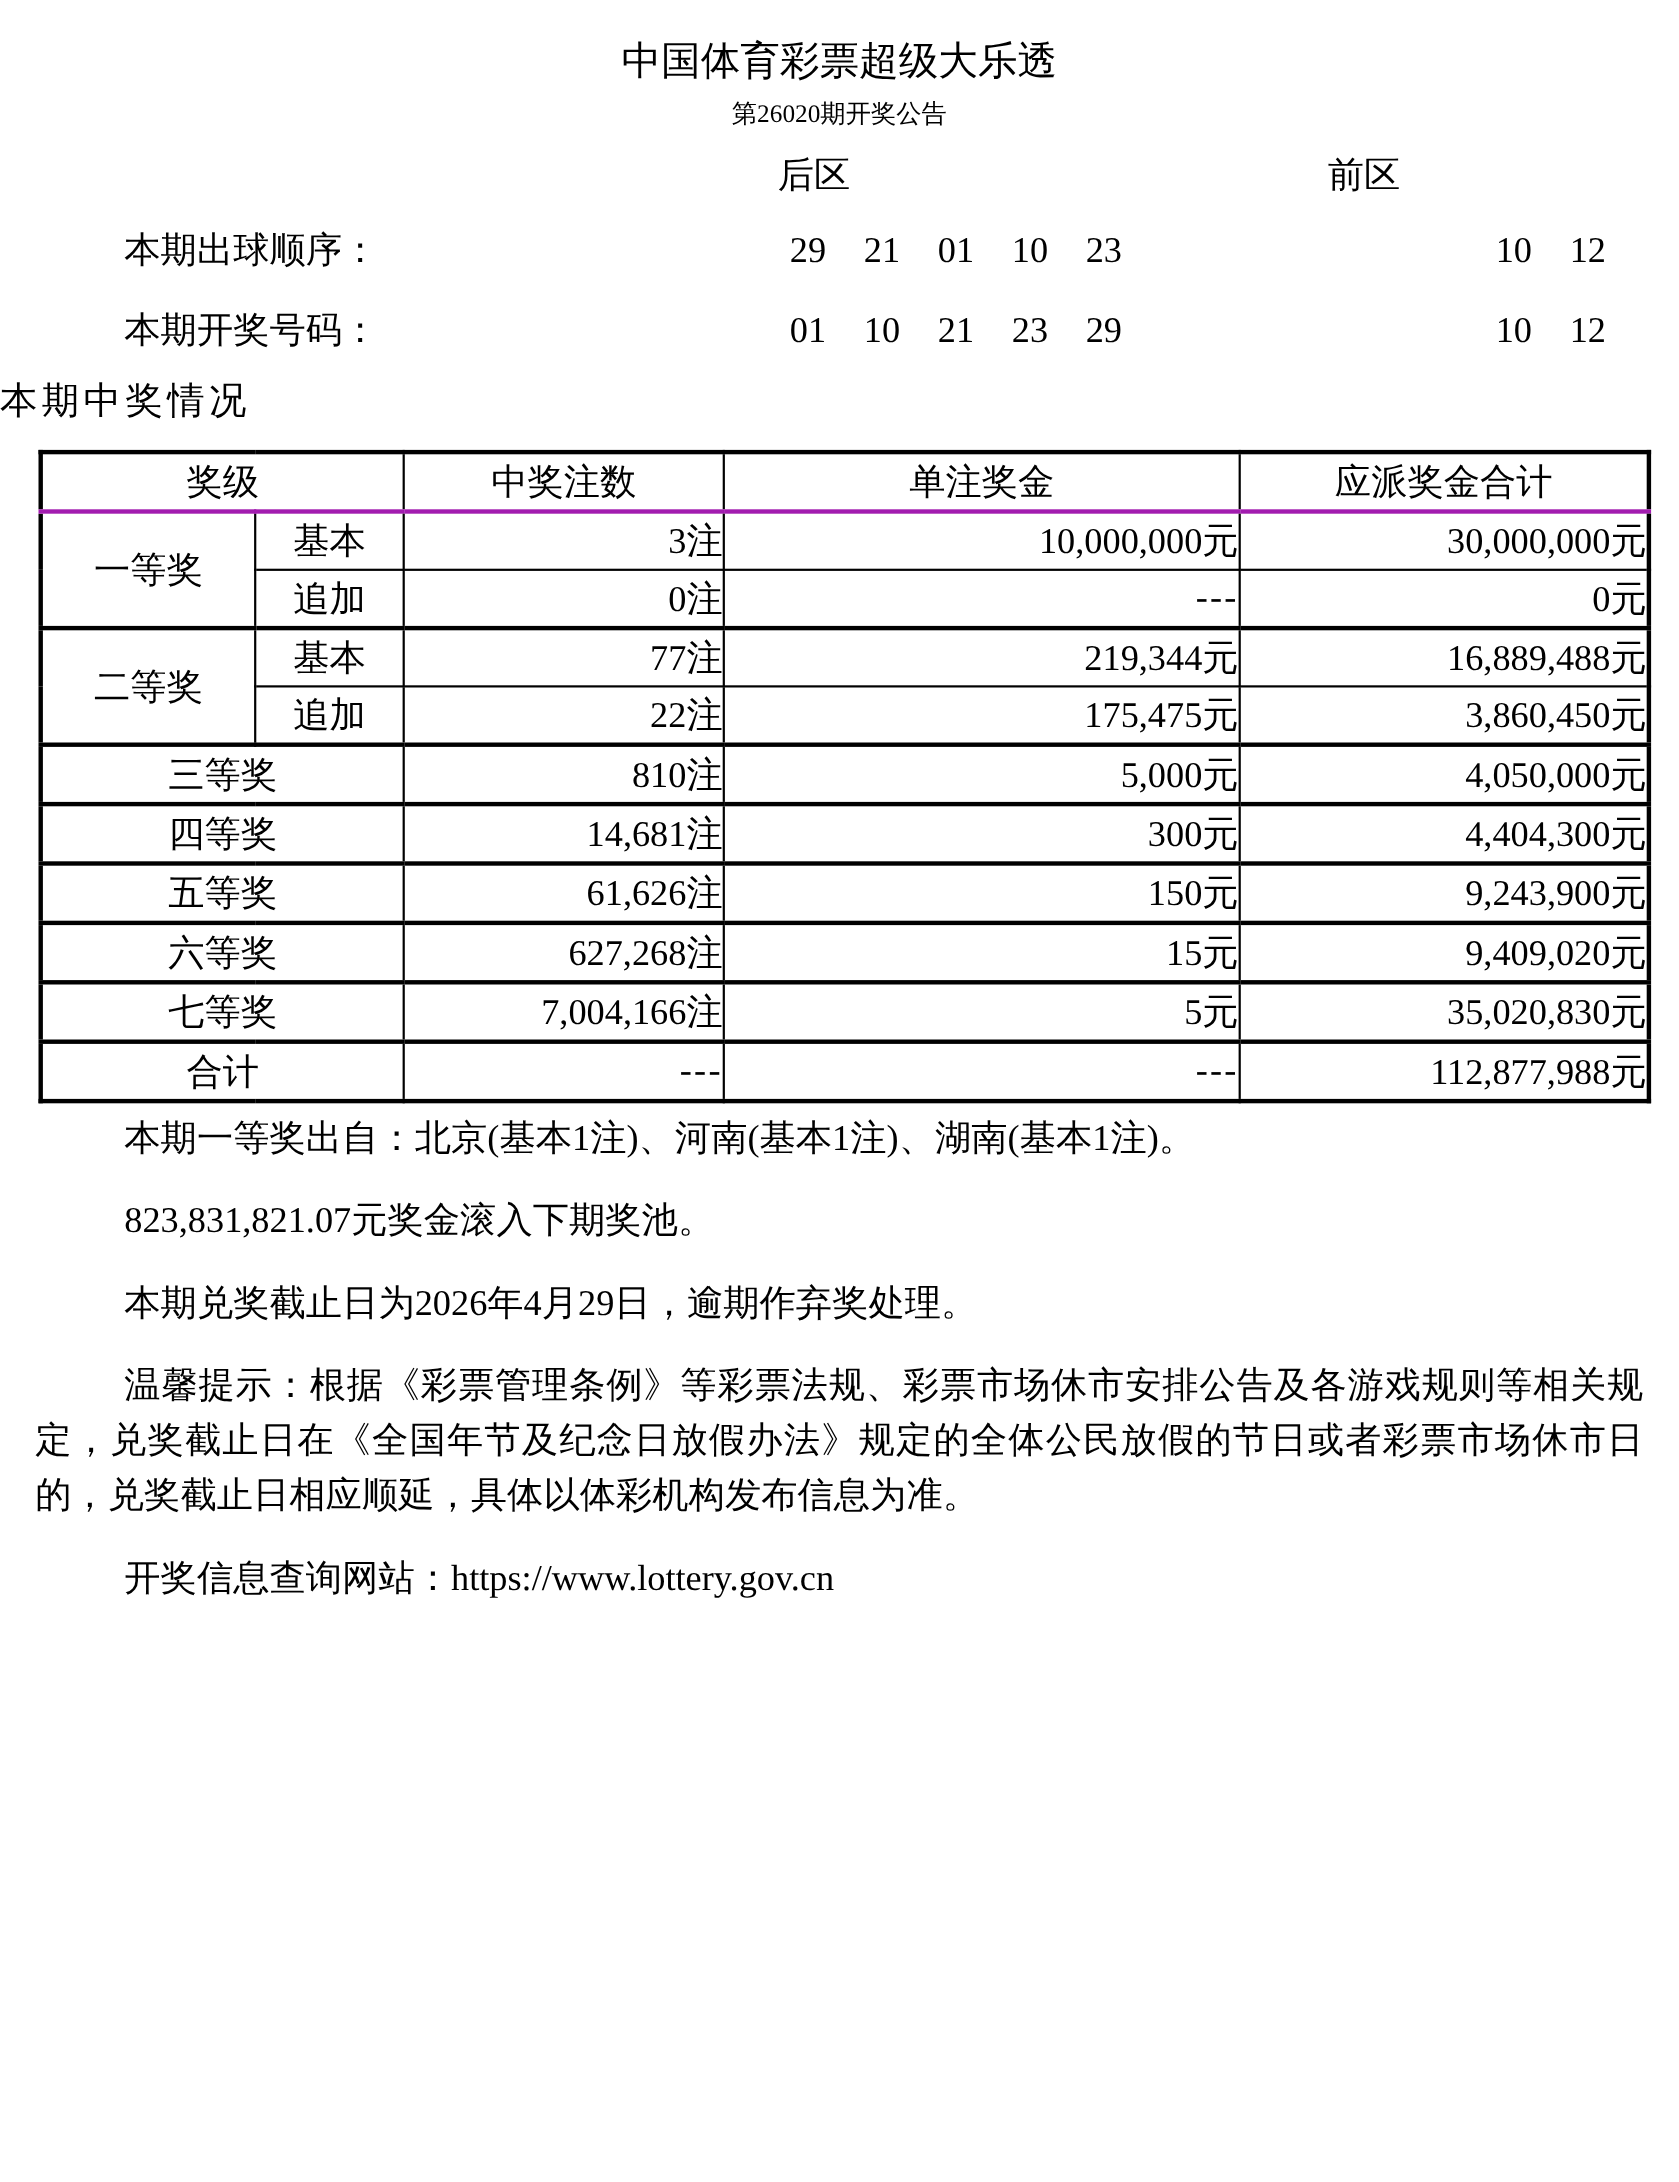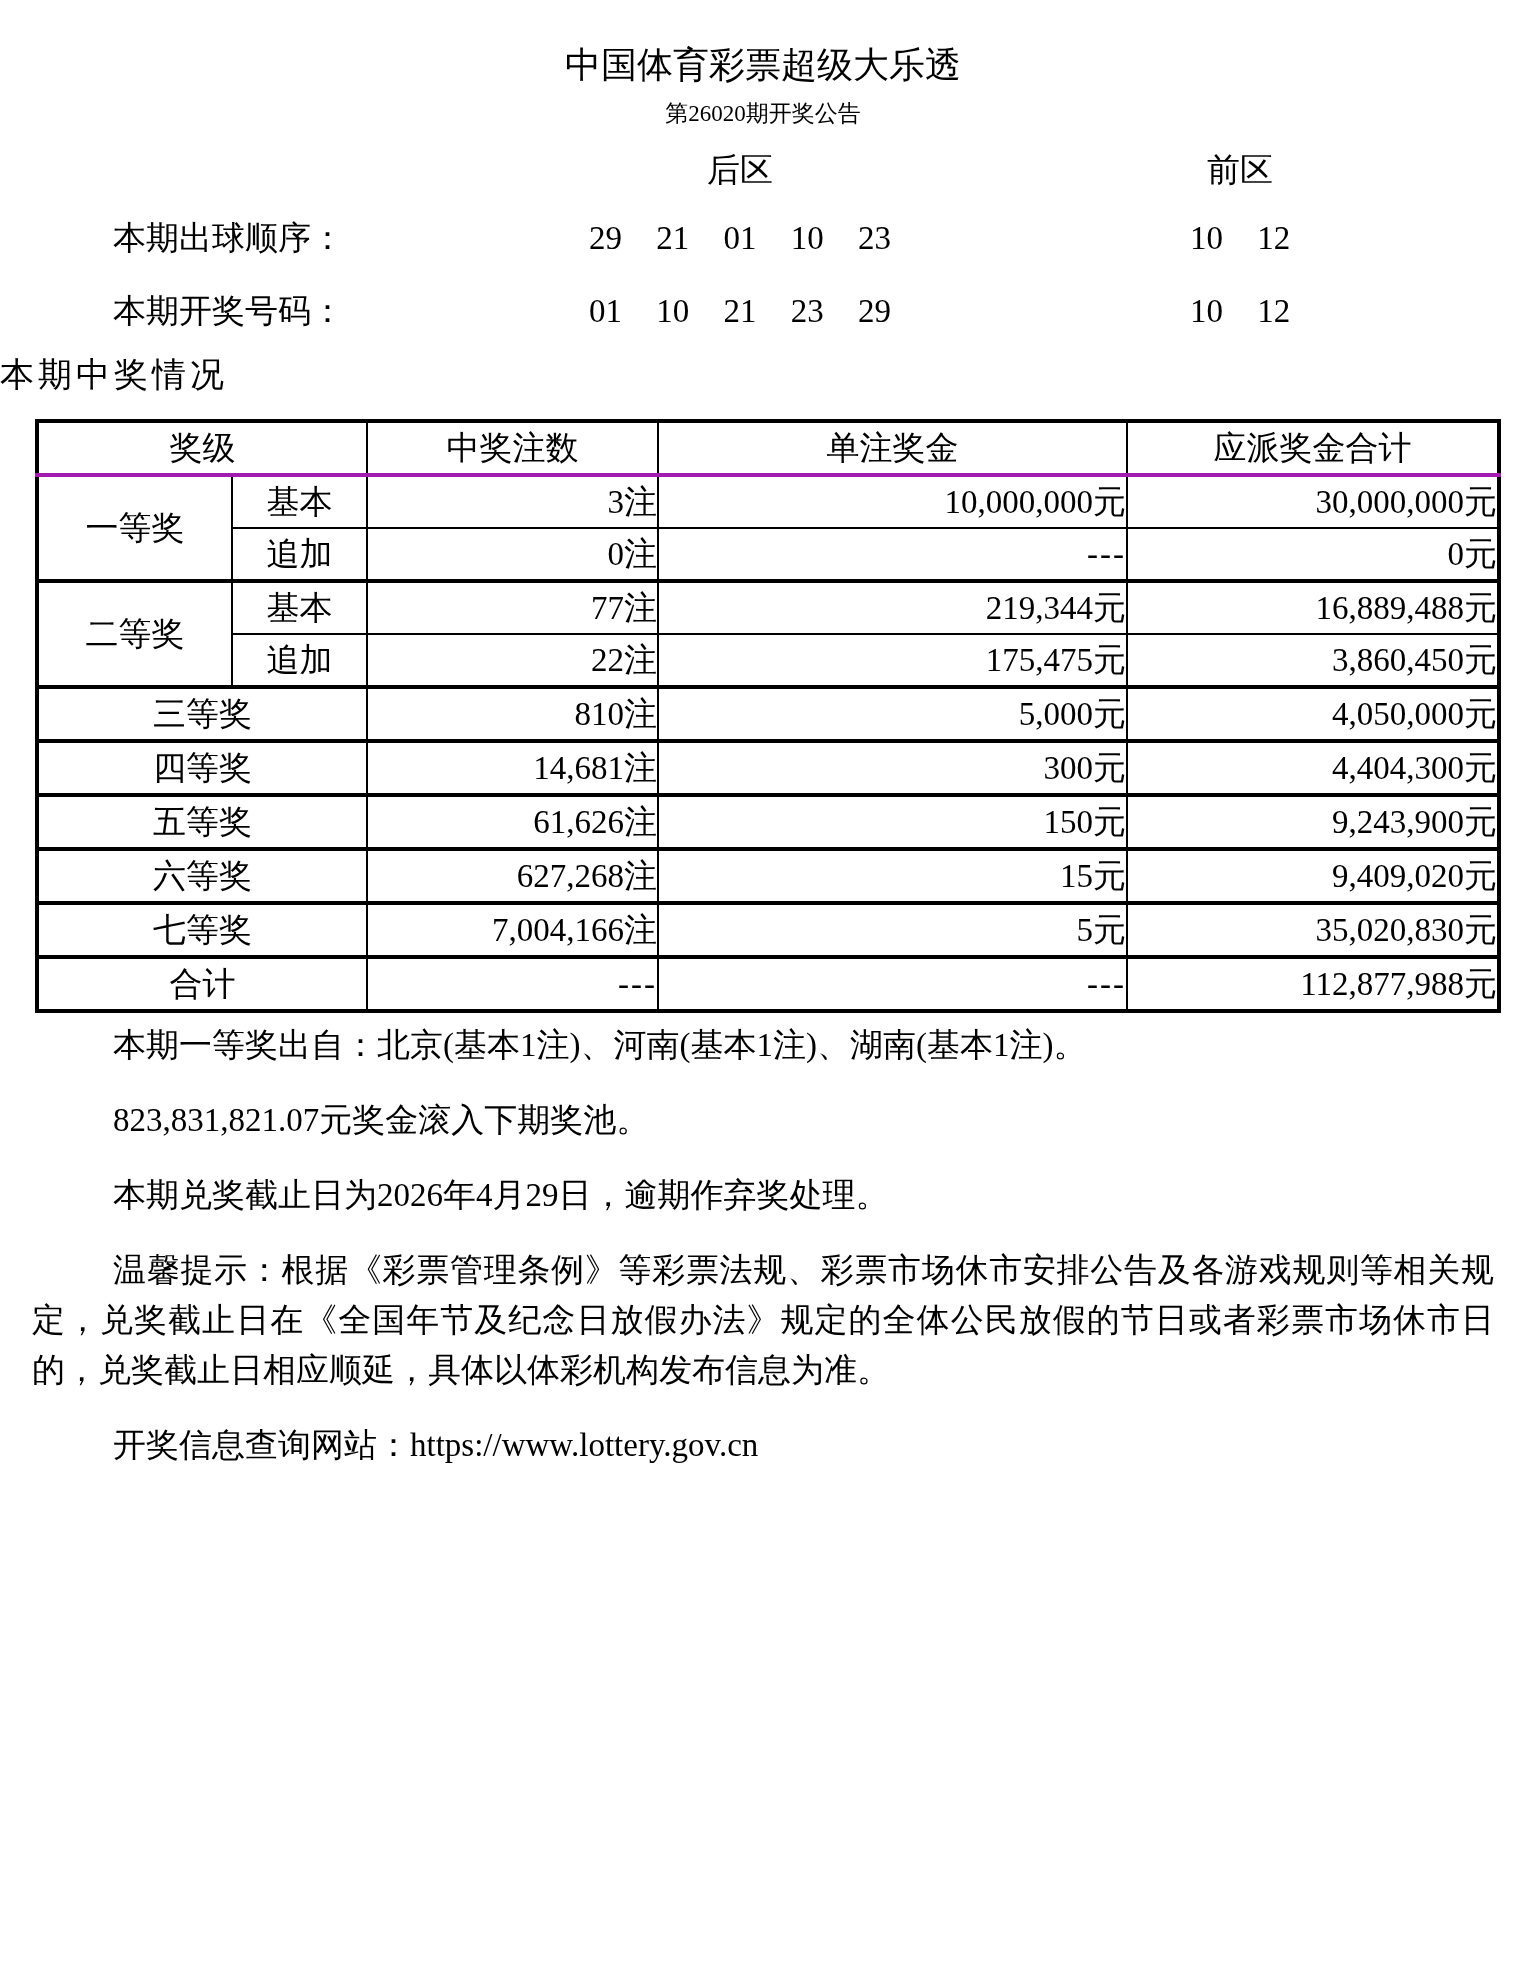--- a/index.html
+++ b/index.html
@@ -2,33 +2,33 @@
 <html><head>
 <meta charset="utf-8">
 <style>
   html,body { margin:0; padding:0; }
   body {
     width:1526px; height:1984px; background:#ffffff; color:#000000;
     font-family:"Liberation Serif","DejaVu Serif",serif;
   }
   .page { position:relative; width:1526px; height:1984px; overflow:hidden; background:#fff; }
 
-  .title { padding-top:44px; text-align:center; font-size:36px; line-height:42px; }
+  .title { padding-top:34px; text-align:center; font-size:36px; line-height:42px; }
   .subtitle { margin-top:12px; text-align:center; font-size:23px; line-height:32px; }
 
   .info { margin-top:98px; margin-left:113px; font-size:33px; }
   .info-line { height:62px; line-height:62px; }
 
   .draw { margin-left:32px; margin-top:8px; font-size:33px; }
   .draw-row { display:grid; grid-template-columns:428px 560px 440px; }
   .draw-head { height:64px; line-height:64px; }
   .draw-line { height:73px; line-height:73px; }
   .draw-label { padding-left:81px; }
   .zone { text-align:center; }
-  .nums { text-align:center; white-space:pre; word-spacing:26px; }
+  .nums { text-align:right; white-space:pre; word-spacing:26px; }
 
   .tbl-caption { margin-top:4px; text-align:left; font-size:34px; letter-spacing:4px; line-height:46px; }
 
   table.prize { margin:21px 0 0 35px; border-collapse:collapse; table-layout:fixed;
                 width:1462px; font-size:33px; }
   table.prize { border:4px solid #000; }
   table.prize td, table.prize th { border:2px solid #000; height:50px; padding:0;
                 font-weight:normal; overflow:hidden; }
   table.prize tr.head th { border-bottom:4px solid #a21caf;font-family:Liberation Serif, serif; }
   table.prize tr.tb td { border-top:4px solid #000; }

